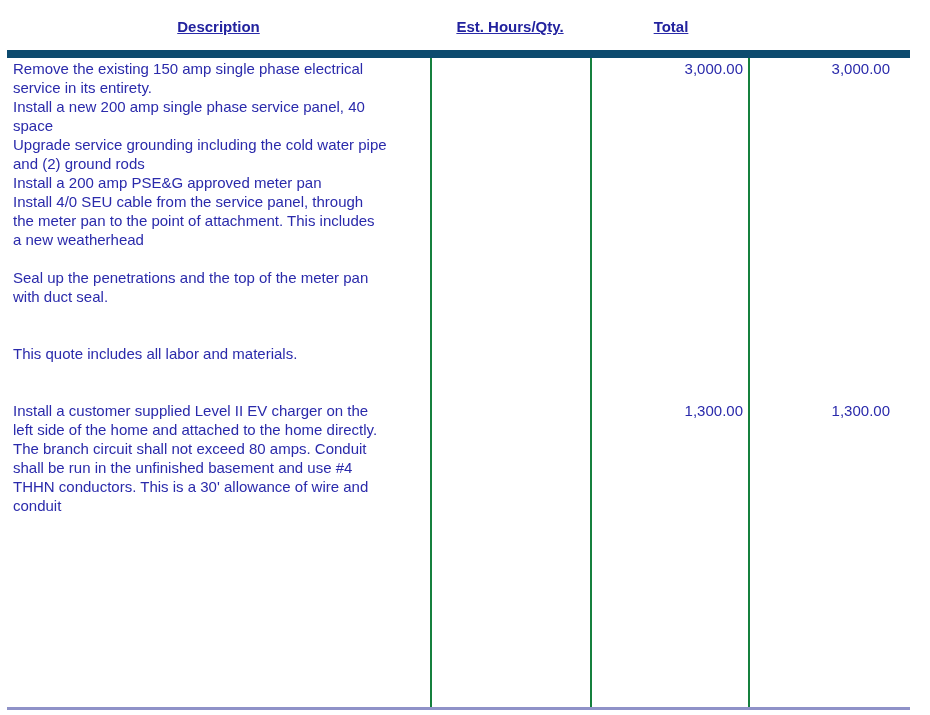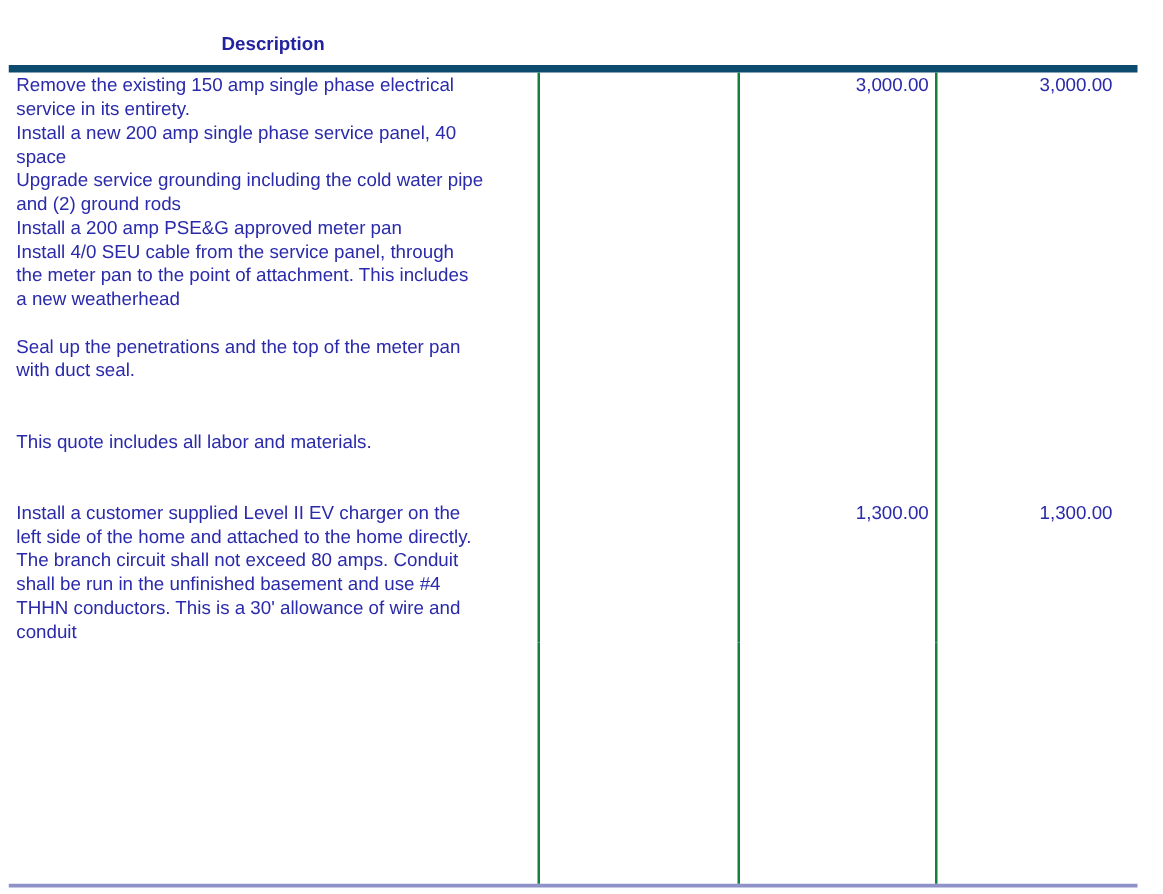--- a/index.html
+++ b/index.html
@@ -17,23 +17,24 @@
     position: absolute;
     left: 7px;
     top: 18px;
     width: 903px;
     height: 692px;
     display: flex;
     flex-direction: column;
   }
   .header-row {
     display: flex;
-    align-items: center;
+    align-items: flex-start;
     height: 40px;
-    border-bottom: 6px solid #0c4a6e;
+    border-bottom: 8px solid #0c4a6e;
+    text-decoration: underline;
   }
   .hcell {
     font-weight: bold;
     font-size: 15px;
     text-align: center;
     color: #22229e;
   }
   .c-desc  { width: 423px; }
   .c-qty   { width: 160px; }
   .c-rate  { width: 158px; }
@@ -70,20 +71,22 @@
   .filler-row { flex: 1; }
 </style>
 </head>
 <body>
 
 <div class="sheet">
   <div class="table">
 
     <div class="header-row">
       <div class="hcell c-desc">Description</div>
+      <div class="hcell c-qty">Est. Hours/Qty.</div>
+      <div class="hcell c-total">Total</div>
     </div>
 
     <div class="body">
 
       <div class="item-row row-1">
         <div class="cell c-desc desc-text">Remove the existing 150 amp single phase electrical
 service in its entirety.
 Install a new 200 amp single phase service panel, 40
 space
 Upgrade service grounding including the cold water pipe

